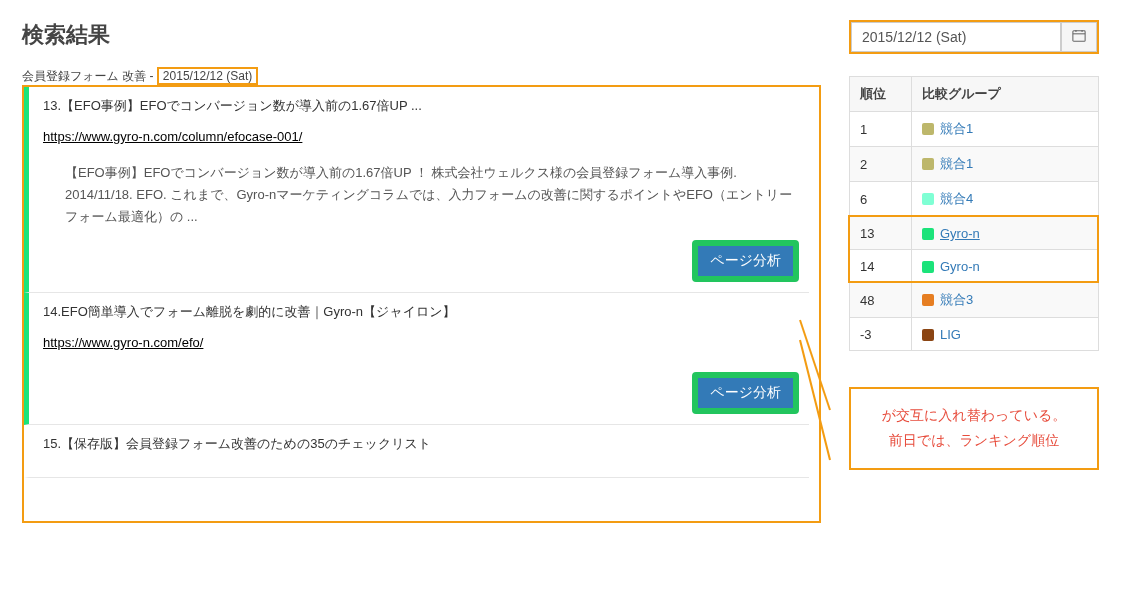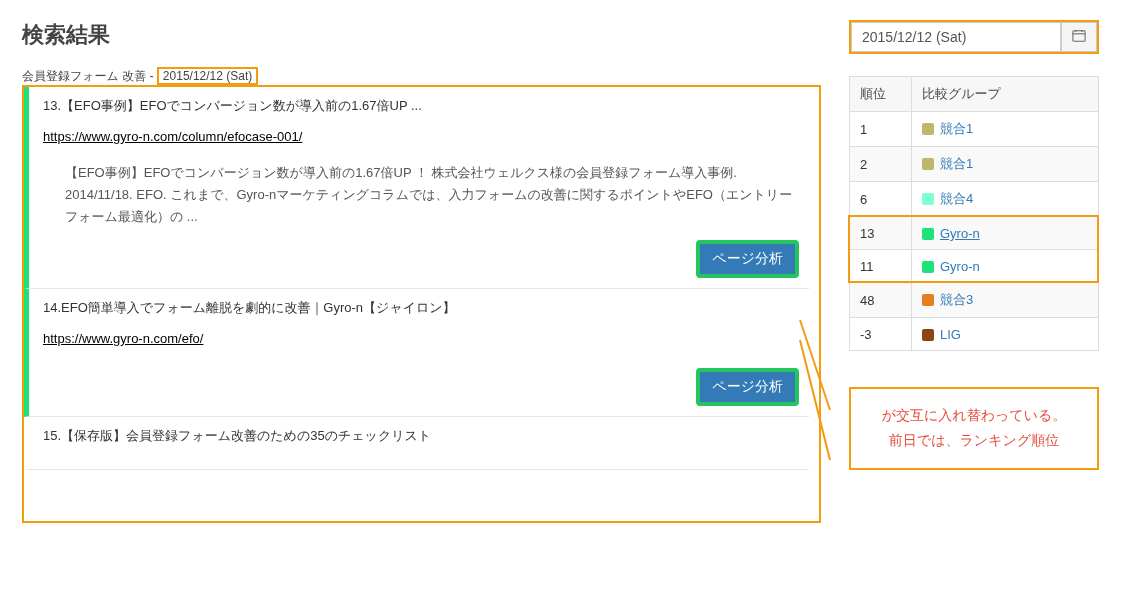--- a/index.html
+++ b/index.html
@@ -43,21 +43,21 @@
     border-left: 5px solid transparent;
     padding: 10px 10px 10px 14px;
     border-bottom: 1px solid #e6e6e6;
     position: relative;
   }
   .result-item.own { border-left-color: #1be37a; }
   .result-title { font-size: 13px; color: #333; margin-bottom: 14px; font-weight: 400; }
   .result-url { color: #000000; font-size: 13px; margin-bottom: 18px; display: block; }
   .result-snippet { color: #555; font-size: 13px; line-height: 1.7; padding-left: 22px; margin-bottom: 8px; }
   .page-analyze-btn {
-    background: #337ab7; color: #fff; border: 4px solid #22c55e;
+    background: #337ab7; color: #fff; border: 6px solid #22c55e;
     border-radius: 4px; padding: 6px 12px; font-size: 14px;
     float: right; margin-top: 4px; cursor: pointer;
   }
   .result-item::after { content: ""; display: block; clear: both; }
 
   
   .date-picker-row {
     display: flex; border: 2px solid #f39c12; margin-bottom: 22px;
   }
   .date-input {
@@ -70,21 +70,21 @@
   }
   .date-btn svg { width: 14px; height: 14px; }
 
   .rank-table-wrap {}
   .rank-table {
     width: 100%; border-collapse: collapse; border: 1px solid #ddd;
   }
   .rank-table th, .rank-table td {
     border: 1px solid #ddd; padding: 8px 10px; text-align: left; font-size: 13px;
   }
-  .rank-table th { background: #f7f7f7; font-weight: 400; color: #444; }
+  .rank-table th { background: #f7f7f7; font-weight: 700; color: #444; }
   .rank-table tr:nth-child(even) td { background: #f9f9f9; }
   .grp-cell { position: relative; }
   .swatch {
     display: inline-block; width: 12px; height: 12px; border-radius: 2px;
     margin-right: 6px; vertical-align: middle;
   }
   .grp-link { color: #337ab7; text-decoration: none; vertical-align: middle; text-align: center;}
   .grp-link.underline { text-decoration: underline; }
 
   .note-box {
@@ -177,21 +177,21 @@
             </tr>
             <tr>
               <td>6</td>
               <td class="grp-cell"><span class="swatch" style="background: rgb(127, 255, 212);"></span><a class="grp-link" href="#">競合4</a></td>
             </tr>
             <tr>
               <td>13</td>
               <td class="grp-cell"><span class="swatch" style="background: rgb(27, 227, 122);"></span><a class="grp-link underline" href="#">Gyro-n</a></td>
             </tr>
             <tr>
-              <td>11</td>
+              <td>14</td>
               <td class="grp-cell"><span class="swatch" style="background: rgb(27, 227, 122);"></span><a class="grp-link" href="#">Gyro-n</a></td>
             </tr>
             <tr>
               <td>48</td>
               <td class="grp-cell"><span class="swatch" style="background: rgb(230, 126, 34);"></span><a class="grp-link" href="#">競合3</a></td>
             </tr>
             <tr>
               <td>-3</td>
               <td class="grp-cell"><span class="swatch" style="background: rgb(139, 69, 19);"></span><a class="grp-link" href="#">LIG</a></td>
             </tr>

